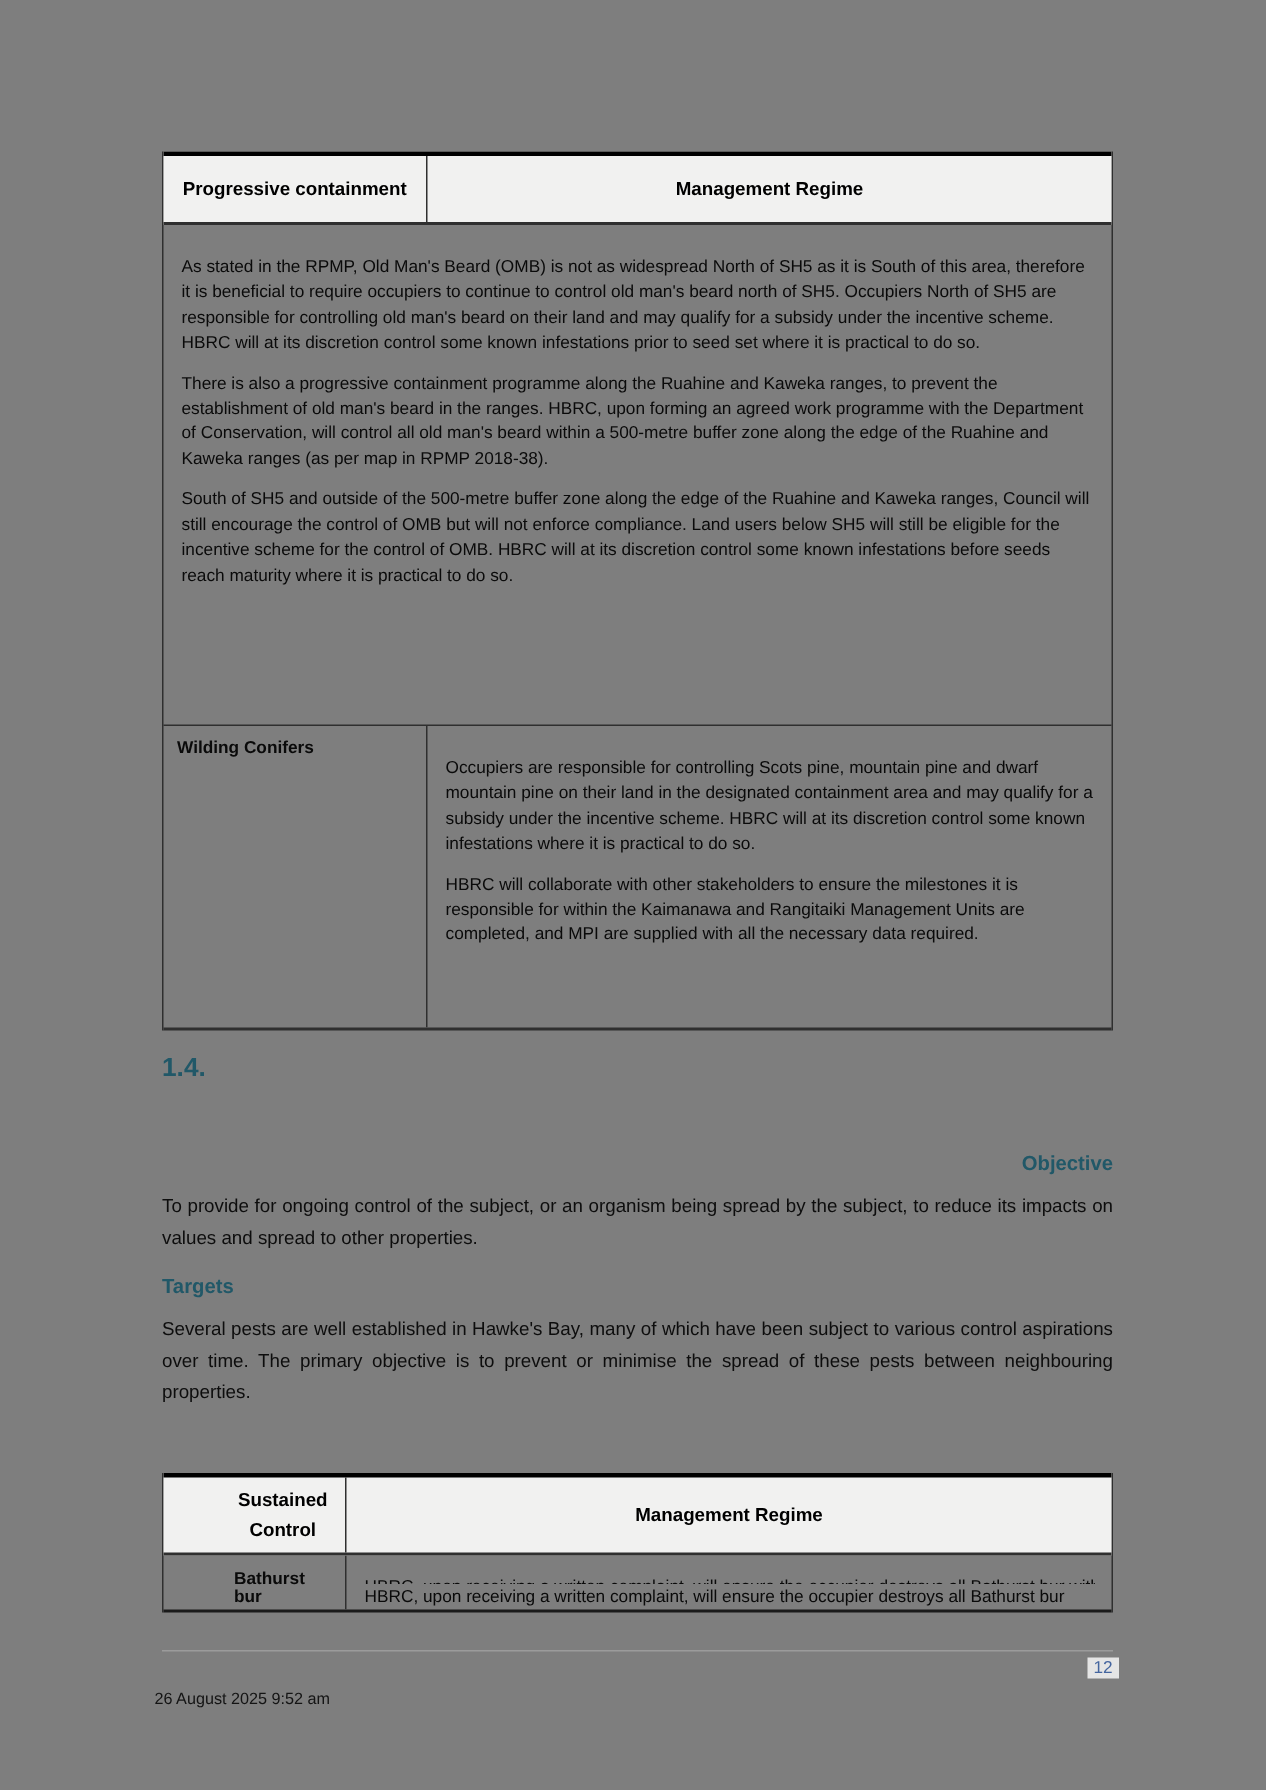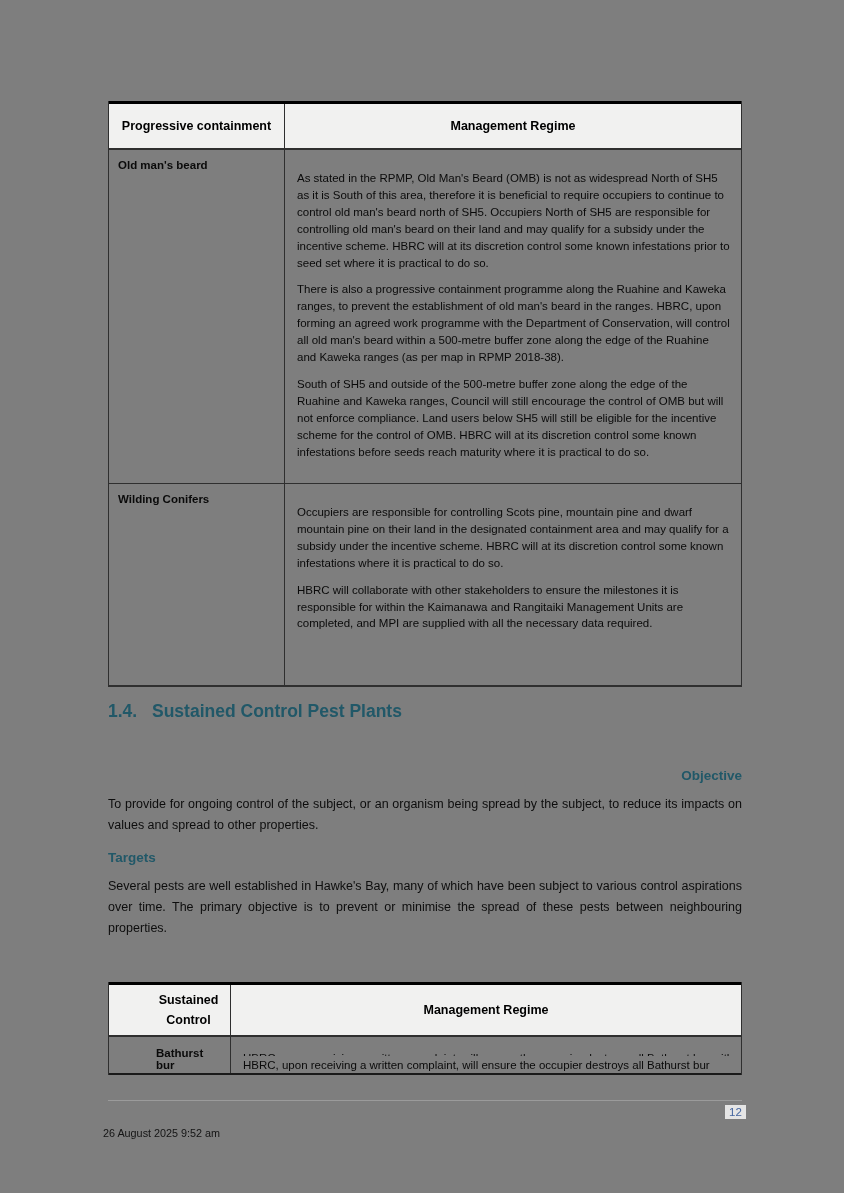--- a/index.html
+++ b/index.html
@@ -119,40 +119,38 @@
 </head>
 <body>
 
 <div class="abs tbl" style="top:101px;">
   <div class="tbl-head" style="min-height:49px;">
     <div class="hcell col1-t1" style="border-right:1px solid #2f2f2f;">Progressive containment</div>
     <div class="hcell" style="flex:1;">Management Regime</div>
   </div>
 
   <div class="trow t1-r1">
-    <div class="lbl-cell col1-t1">Old man's beard</div>
     <div class="txt-cell">
       <p>As stated in the RPMP, Old Man's Beard (OMB) is not as widespread North of SH5 as it is South of this area, therefore it is beneficial to require occupiers to continue to control old man's beard north of SH5. Occupiers North of SH5 are responsible for controlling old man's beard on their land and may qualify for a subsidy under the incentive scheme. HBRC will at its discretion control some known infestations prior to seed set where it is practical to do so.</p>
       <p>There is also a progressive containment programme along the Ruahine and Kaweka ranges, to prevent the establishment of old man's beard in the ranges. HBRC, upon forming an agreed work programme with the Department of Conservation, will control all old man's beard within a 500-metre buffer zone along the edge of the Ruahine and Kaweka ranges (as per map in RPMP 2018-38).</p>
       <p>South of SH5 and outside of the 500-metre buffer zone along the edge of the Ruahine and Kaweka ranges, Council will still encourage the control of OMB but will not enforce compliance. Land users below SH5 will still be eligible for the incentive scheme for the control of OMB. HBRC will at its discretion control some known infestations before seeds reach maturity where it is practical to do so.</p>
     </div>
   </div>
 
   <div class="trow t1-r2">
     <div class="lbl-cell col1-t1">Wilding Conifers</div>
     <div class="txt-cell">
       <p>Occupiers are responsible for controlling Scots pine, mountain pine and dwarf mountain pine on their land in the designated containment area and may qualify for a subsidy under the incentive scheme. HBRC will at its discretion control some known infestations where it is practical to do so.</p>
       <p>HBRC will collaborate with other stakeholders to ensure the milestones it is responsible for within the Kaimanawa and Rangitaiki Management Units are completed, and MPI are supplied with all the necessary data required.</p>
     </div>
   </div>
 </div>
 
 <div class="abs sec-head">
   <span class="sec-num">1.4.</span>
-  <span>Sustained Control Pest Plants</span>
 </div>
 
 <div class="abs sub-head" style="top:768px;text-align:right;">Objective</div>
 
 <div class="abs body-para" style="top:794px;">To provide for ongoing control of the subject, or an organism being spread by the subject, to reduce its impacts on values and spread to other properties.</div>
 
 <div class="abs sub-head" style="top:850px;">Targets</div>
 
 <div class="abs body-para" style="top:876px;">Several pests are well established in Hawke's Bay, many of which have been subject to various control aspirations over time. The primary objective is to prevent or minimise the spread of these pests between neighbouring properties.</div>
 

